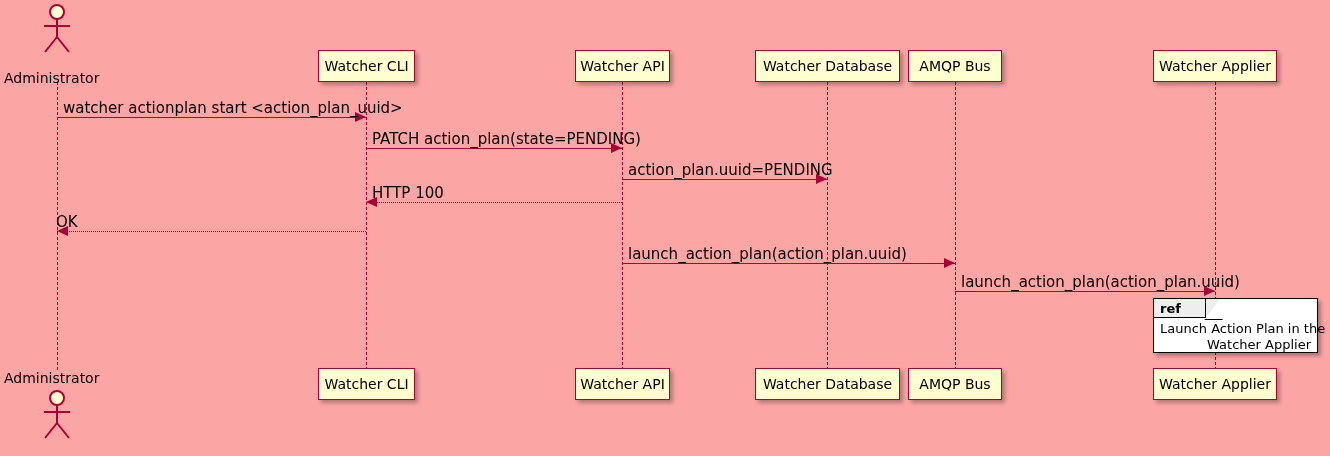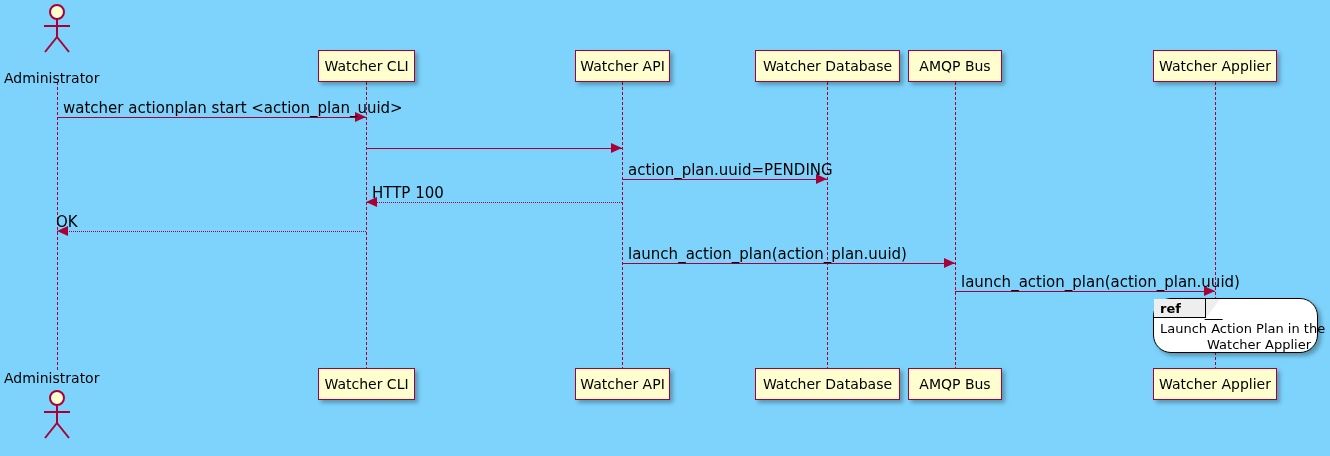--- a/index.html
+++ b/index.html
@@ -7,21 +7,21 @@
     padding: 0;
     background: #FFFFFF;
   }
   body {
     font-family: "DejaVu Sans", sans-serif;
   }
   #diagram {
     position: relative;
     width: 1330px;
     height: 456px;
-    background: #7dd3fc;
+    background: #fca5a5;
     overflow: hidden;
   }
   .lifeline {
     position: absolute;
     width: 0;
     border-left: 1px dashed #A80036;
   }
   .participant-box {
     position: absolute;
     box-sizing: border-box;
@@ -165,36 +165,37 @@
     <div class="participant-box" style="left: 908px; width: 94px; top: 50px; height: 32px;">AMQP Bus</div>
     <div class="participant-box" style="left: 908px; width: 94px; top: 368px; height: 32px;">AMQP Bus</div>
     <div class="lifeline" style="left: 1215px; top: 82px; height: 288px;"></div>
     <div class="participant-box" style="left: 1153px; width: 124px; top: 50px; height: 32px;">Watcher Applier</div>
     <div class="participant-box" style="left: 1153px; width: 124px; top: 368px; height: 32px;">Watcher Applier</div>
     <div class="msg-line" style="left: 57px; width: 309px; top: 117px;"></div>
     <div class="arrowhead right" style="top: 112px; left: 355px;"></div>
     <div class="msg-label" style="left: 63px; top: 99px;">watcher actionplan start &lt;action_plan_uuid&gt;</div>
     <div class="msg-line" style="left: 366px; width: 256px; top: 148px;"></div>
     <div class="arrowhead right" style="top: 143px; left: 611px;"></div>
+    <div class="msg-label" style="left: 372px; top: 130px;">PATCH action_plan(state=PENDING)</div>
     <div class="msg-line" style="left: 622px; width: 205px; top: 179px;"></div>
     <div class="arrowhead right" style="top: 174px; left: 816px;"></div>
     <div class="msg-label" style="left: 628px; top: 161px;">action_plan.uuid=PENDING</div>
     <div class="msg-line dotted" style="left: 366px; width: 256px; top: 202px;"></div>
     <div class="arrowhead left" style="top: 197px; left: 366px;"></div>
     <div class="msg-label" style="left: 372px; top: 184px;">HTTP 100</div>
     <div class="msg-line dotted" style="left: 57px; width: 309px; top: 231px;"></div>
     <div class="arrowhead left" style="top: 226px; left: 57px;"></div>
     <div class="msg-label" style="left: 56px; top: 213px;">OK</div>
     <div class="msg-line" style="left: 622px; width: 333px; top: 263px;"></div>
     <div class="arrowhead right" style="top: 258px; left: 944px;"></div>
     <div class="msg-label" style="left: 628px; top: 245px;">launch_action_plan(action_plan.uuid)</div>
     <div class="msg-line" style="left: 955px; width: 260px; top: 291px;"></div>
     <div class="arrowhead right" style="top: 286px; left: 1204px;"></div>
     <div class="msg-label" style="left: 961px; top: 273px;">launch_action_plan(action_plan.uuid)</div>
-    <div class="ref-box" style="left: 1153px; top: 298px; width: 165px; height: 55px; border-radius: 18px;">
+    <div class="ref-box" style="left: 1153px; top: 298px; width: 165px; height: 55px;">
       <div class="ref-tab" style="width: 52px;">ref</div>
       <div class="ref-tab-corner" style="left: 52px;"></div>
       <div class="ref-body">
         <div>Launch Action Plan in the</div>
         <div>Watcher Applier</div>
       </div>
     </div>
   </div>
 
 </body></html>

